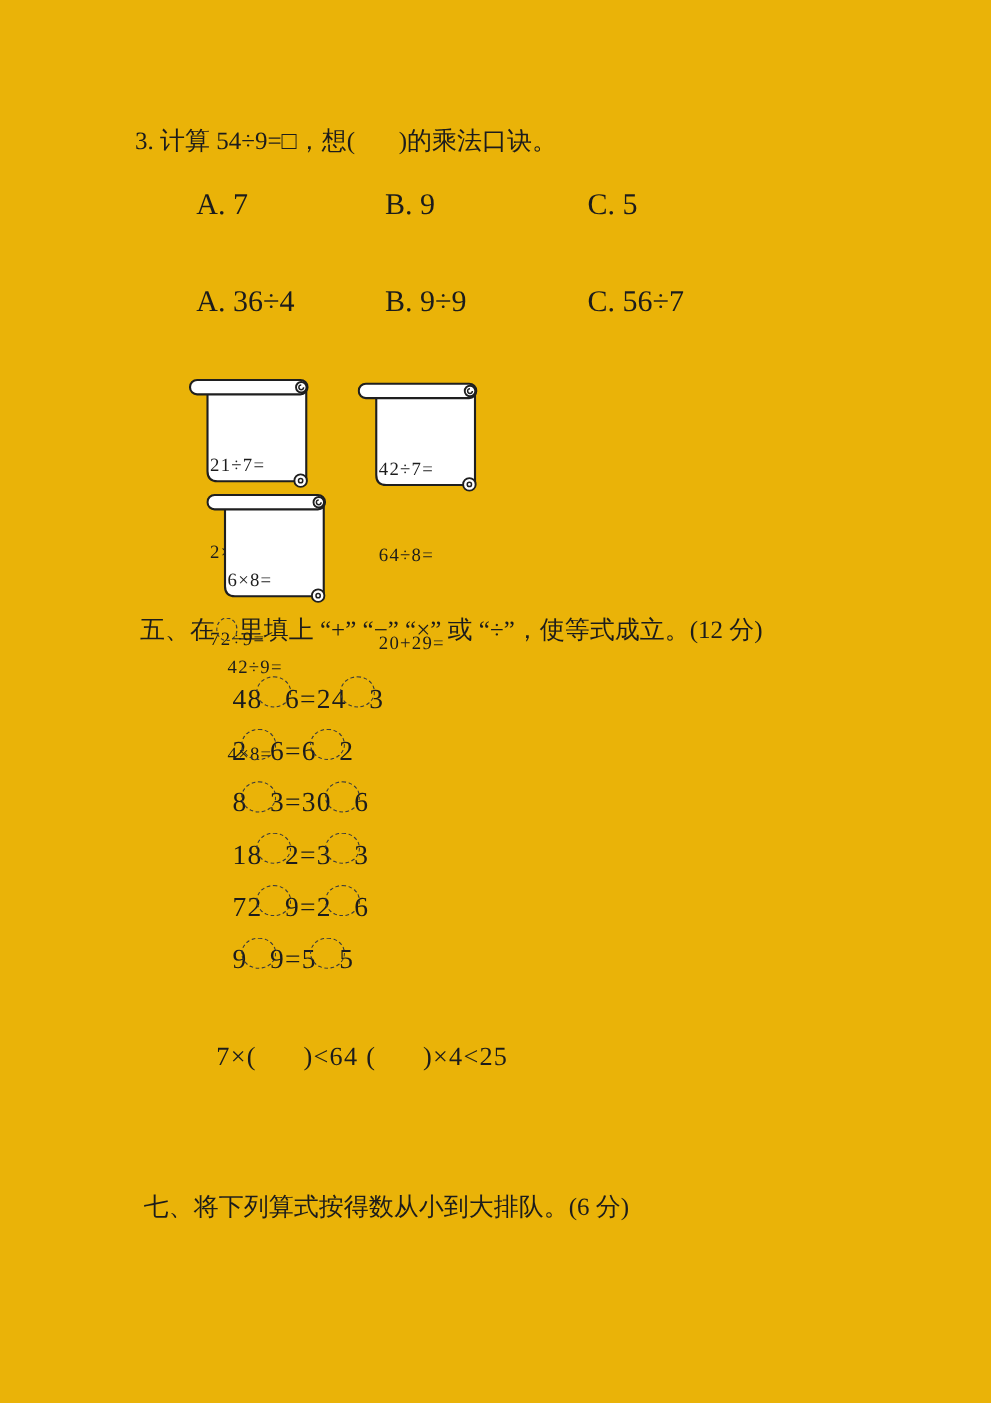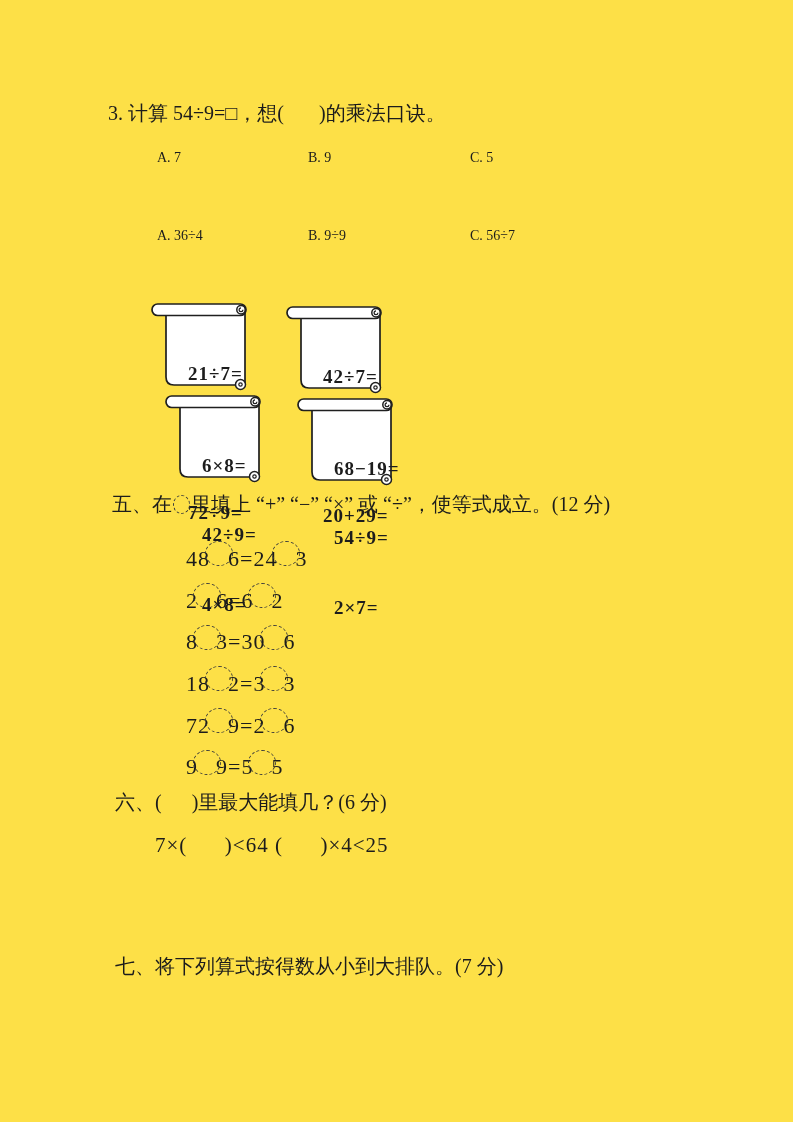--- a/index.html
+++ b/index.html
@@ -1,32 +1,32 @@
 <!DOCTYPE html>
 <html><head>
 <meta charset="utf-8">
 <style>
   * { margin:0; padding:0; box-sizing:border-box; }
   html,body { background:#ffffff; }
   .page {
-    position:relative; width:793px; height:1122px; background:#fde047;
+    position:relative; width:793px; height:1122px; background:#eab308;
     color:#1c1c1c; font-family:"Liberation Serif","DejaVu Serif",serif;
     overflow:hidden;
   }
   .abs { position:absolute; white-space:pre; line-height:1.25; }
   .qtext { font-size:20px; }
   .sec-title { font-size:20px; }
-  .opt { position:absolute; white-space:pre; font-size:14px; line-height:1.25; }
+  .opt { position:absolute; white-space:pre; font-size:24px; line-height:1.25; }
 
   
   .scroll { position:absolute; width:102px; height:90px; }
   .scroll svg { position:absolute; left:0; top:0; width:102px; height:90px; }
   .scroll .lines {
     position:absolute; left:17px; top:13px; white-space:pre;
-    font-size:19px; font-weight:bold; line-height:23.3px; letter-spacing:1px;margin-left:20px;
+    font-size:15px; font-weight:normal; line-height:23.3px; letter-spacing:1px;
   }
 
   
   .eq-block { position:absolute; left:186px; top:538px; font-size:22px; }
   .eq-row { height:41.7px; display:flex; align-items:center; letter-spacing:1px;text-align:center; }
   .op-circle {
     display:inline-block; width:28px; height:25px;
     border:1.6px dashed #3c3c3c; border-radius:50%;
     margin:0 -5px 10px -5px; flex:0 0 auto;
   }
@@ -97,35 +97,20 @@
       <circle cx="90" cy="7.8" r="4.2" fill="#ffffff" stroke="#1f1f1f" stroke-width="1.5"></circle>
       <path d="M90 5.9 a1.9 1.9 0 1 0 1.9 1.9" fill="none" stroke="#1f1f1f" stroke-width="1.2"></path>
     </svg>
     <div class="lines">
       <div>6×8=</div>
       <div>42÷9=</div>
       <div>4×8=</div>
     </div>
   </div>
 
-  <div class="scroll" style="left:297px; top:397px">
-    <svg viewBox="0 0 102 90">
-      <path d="M15 11 L15 75 Q15 83 23 83 L94 83 L94 11 Z" fill="#ffffff" stroke="#1f1f1f" stroke-width="1.7"></path>
-      <circle cx="89.5" cy="82.5" r="5" fill="#ffffff" stroke="#1f1f1f" stroke-width="1.5"></circle>
-      <circle cx="89.5" cy="82.5" r="1.7" fill="none" stroke="#1f1f1f" stroke-width="1.2"></circle>
-      <rect x="1" y="2" width="94" height="11.5" rx="5.7" fill="#ffffff" stroke="#1f1f1f" stroke-width="1.7"></rect>
-      <circle cx="90" cy="7.8" r="4.2" fill="#ffffff" stroke="#1f1f1f" stroke-width="1.5"></circle>
-      <path d="M90 5.9 a1.9 1.9 0 1 0 1.9 1.9" fill="none" stroke="#1f1f1f" stroke-width="1.2"></path>
-    </svg>
-    <div class="lines">
-      <div>68−19=</div>
-      <div>54÷9=</div>
-      <div>2×7=</div>
-    </div>
-  </div>
 
   <div class="abs sec-title" style="left:112px; top:492px"><span>五、在</span><span class="title-circle"></span><span>里填上 “+” “−” “×” 或 “÷”，使等式成立。(12 分)</span></div>
 
   <div class="eq-block">
     <div class="eq-row">
       <span>48</span>
         <span class="op-circle"></span>
         <span>6=24</span>
         <span class="op-circle"></span>
         <span>3</span>
@@ -160,18 +145,17 @@
     </div>
     <div class="eq-row">
       <span>9</span>
         <span class="op-circle"></span>
         <span>9=5</span>
         <span class="op-circle"></span>
         <span>5</span>
     </div>
   </div>
 
-  <div class="abs sec-title" style="left:115px; top:790px">六、(      )里最大能填几？(6 分)</div>
-  <div class="abs sec6-row" style="left:155px; top:832px">7×(      )&lt;64 (      )×4&lt;25</div>
+  <div class="abs sec6-row" style="left:173px; top:832px">7×(      )&lt;64 (      )×4&lt;25</div>
 
-  <div class="abs sec-title" style="left:115px; top:954px">七、将下列算式按得数从小到大排队。(7 分)</div>
+  <div class="abs sec-title" style="left:115px; top:954px">七、将下列算式按得数从小到大排队。(6 分)</div>
 
 </div>
 
 </body></html>

